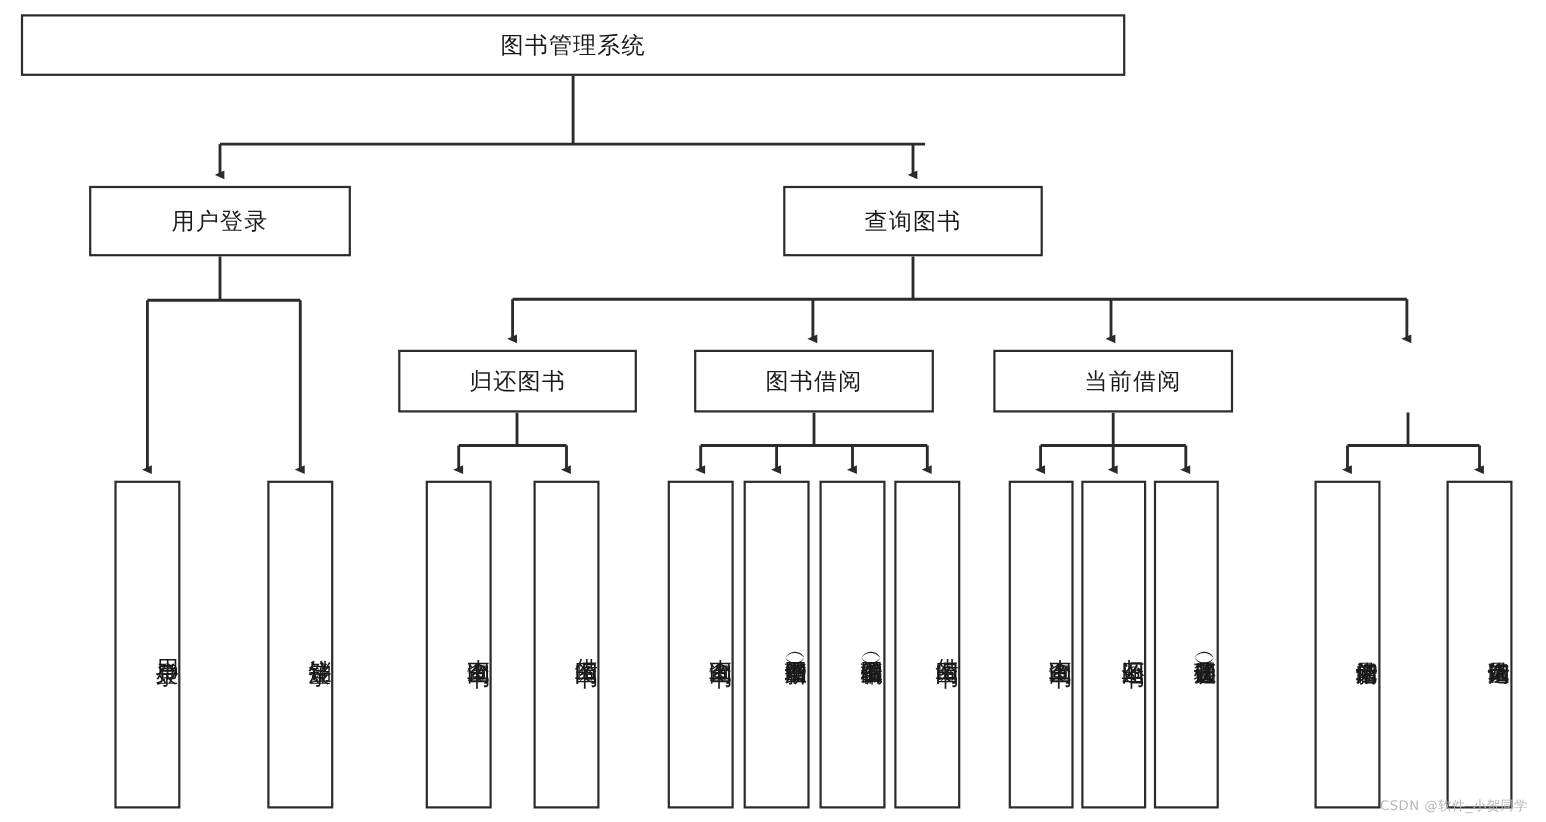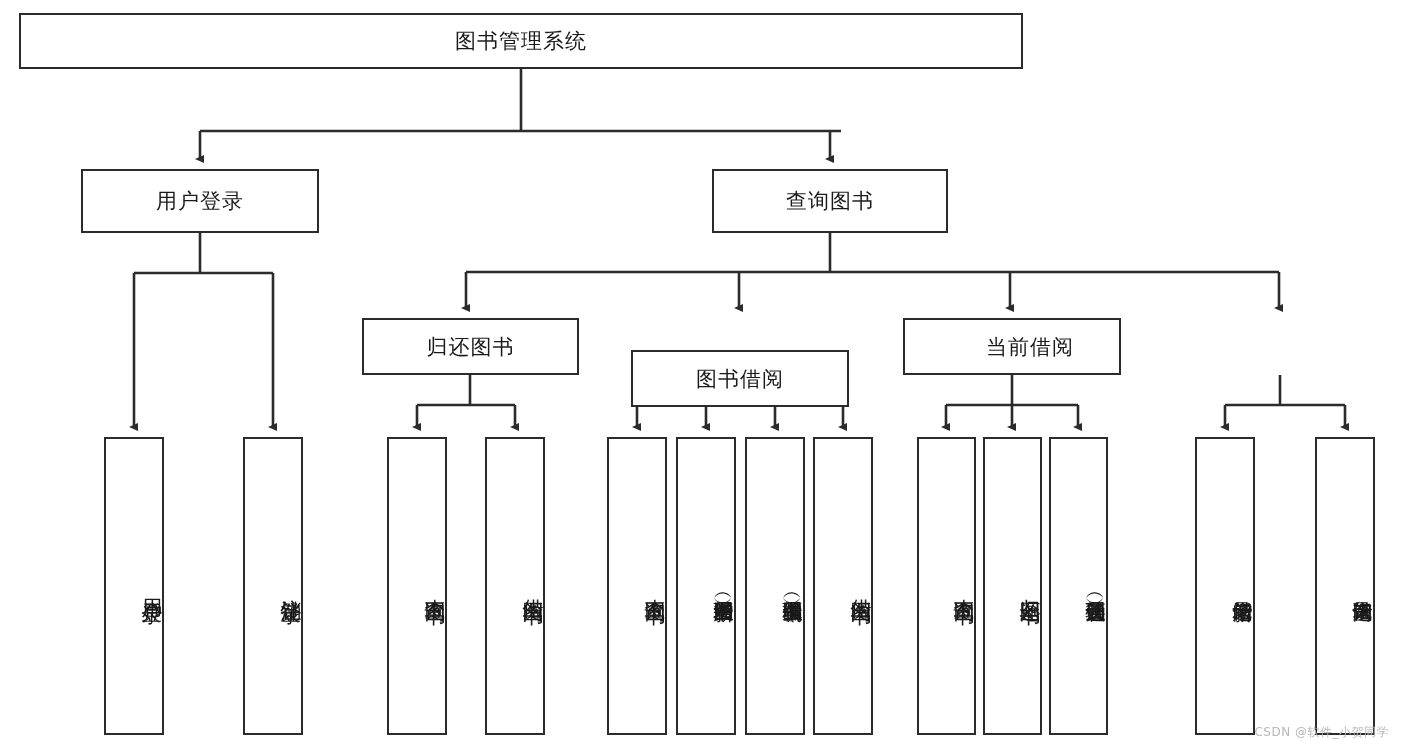--- a/index.html
+++ b/index.html
@@ -127,21 +127,21 @@
   <div class="node h" style="left:81px; top:169px; width:238px; height:64px;">
     <span>用户登录</span>
   </div>
   <div class="node h" style="left:712px; top:169px; width:236px; height:64px;">
     <span>查询图书</span>
   </div>
 
   <div class="node h" style="left:362px; top:318px; width:217px; height:57px;">
     <span>归还图书</span>
   </div>
-  <div class="node h" style="left:631px; top:318px; width:218px; height:57px;margin-top:32px;">
+  <div class="node h" style="left:631px; top:318px; width:218px; height:57px;">
     <span>图书借阅</span>
   </div>
   <div class="node h" style="left:903px; top:318px; width:218px; height:57px;padding-left:36px;">
     <span>当前借阅</span>
   </div>
 
   <div class="node v" style="left:104px; top:437px; width:60px; height:298px;">
     <span>用户登录</span>
   </div>
   <div class="node v" style="left:243px; top:437px; width:60px; height:298px;">

